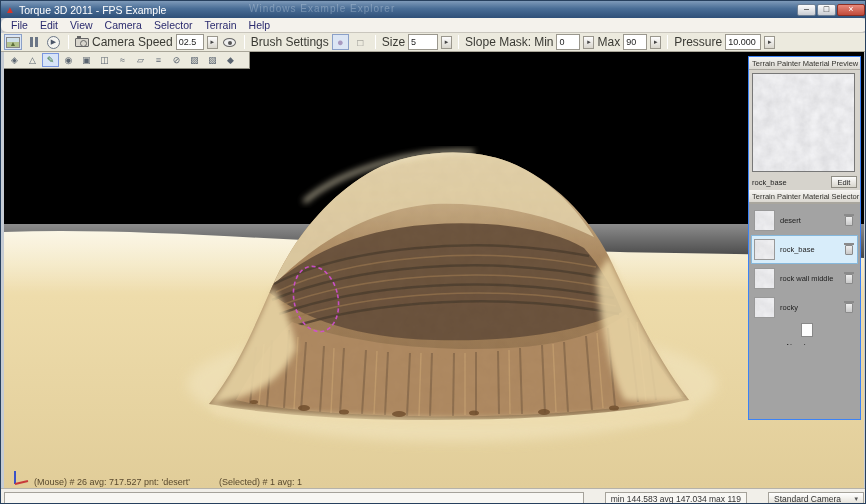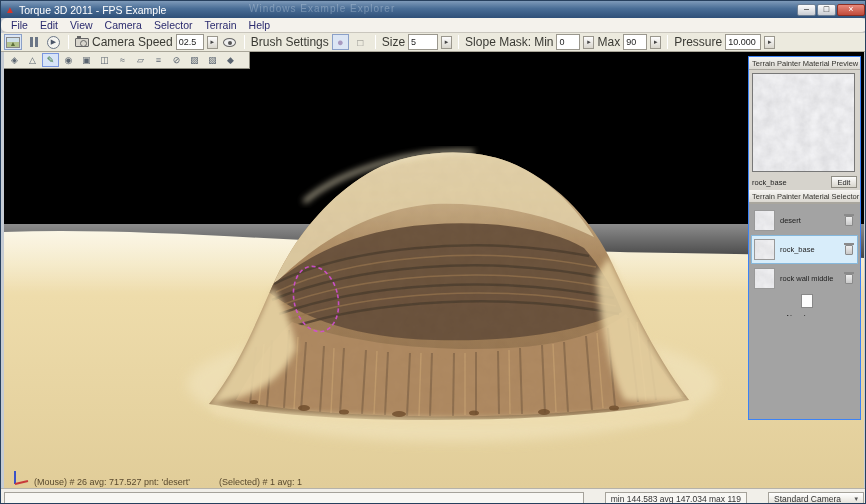--- a/index.html
+++ b/index.html
@@ -344,20 +344,28 @@
           <span class="trash-ic"></span>
         </div>
         <div class="mat-row">
           <span class="thumb"><svg width="21" height="21">
                 <rect width="21" height="21" fill="#ddd"></rect>
                 <rect width="21" height="21" filter="url(#noiseLight)"></rect>
               </svg></span>
           <span class="mat-name">rock wall middle</span>
           <span class="trash-ic"></span>
         </div>
+        <div class="mat-row">
+          <span class="thumb"><svg width="21" height="21">
+                <rect width="21" height="21" fill="#ddd"></rect>
+                <rect width="21" height="21" filter="url(#noiseLight)"></rect>
+              </svg></span>
+          <span class="mat-name">rocky</span>
+          <span class="trash-ic"></span>
+        </div>
         <div class="mat-row new">
           <span class="newpage-ic"></span>
           <span class="mat-name">New Layer</span>
         </div>
       </div>
     </div>
   </div>
 
   <div class="statusbar">
     <span class="sb-box sb-msg"></span>

